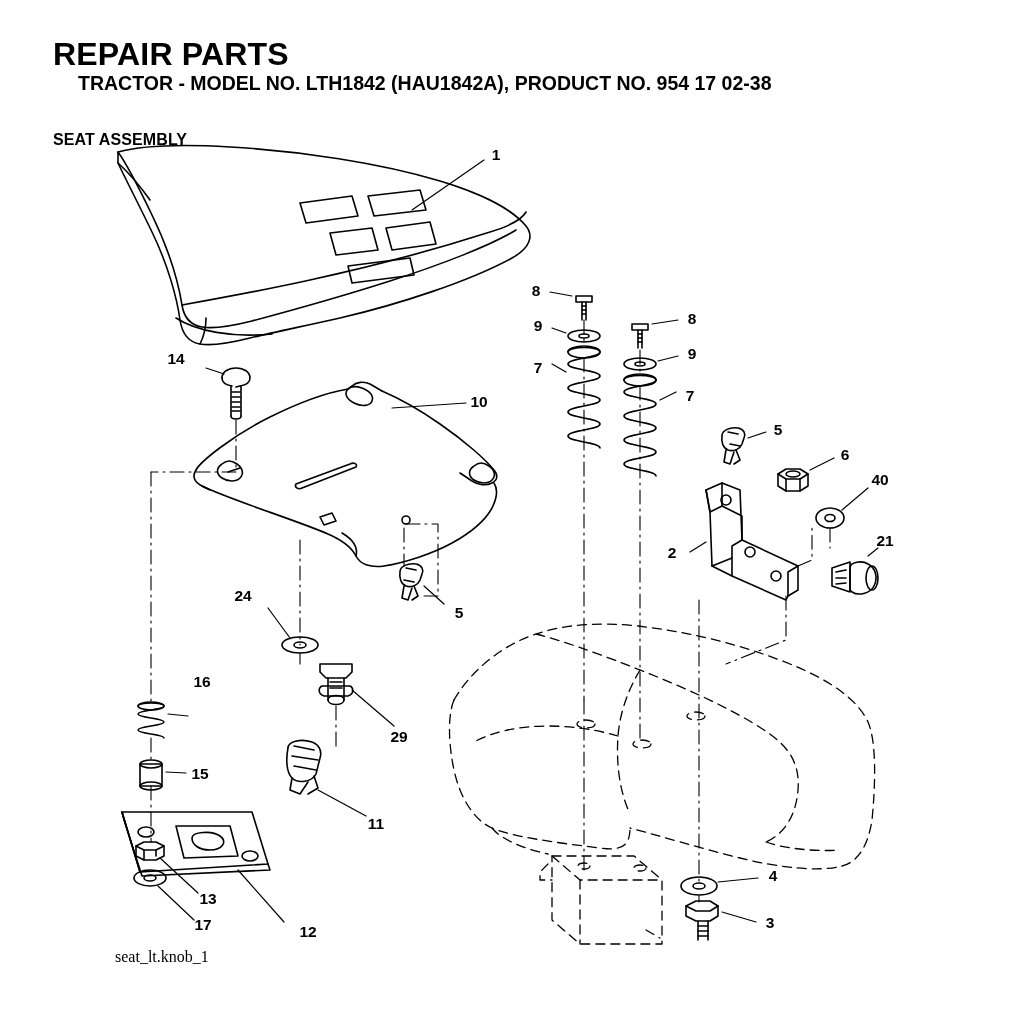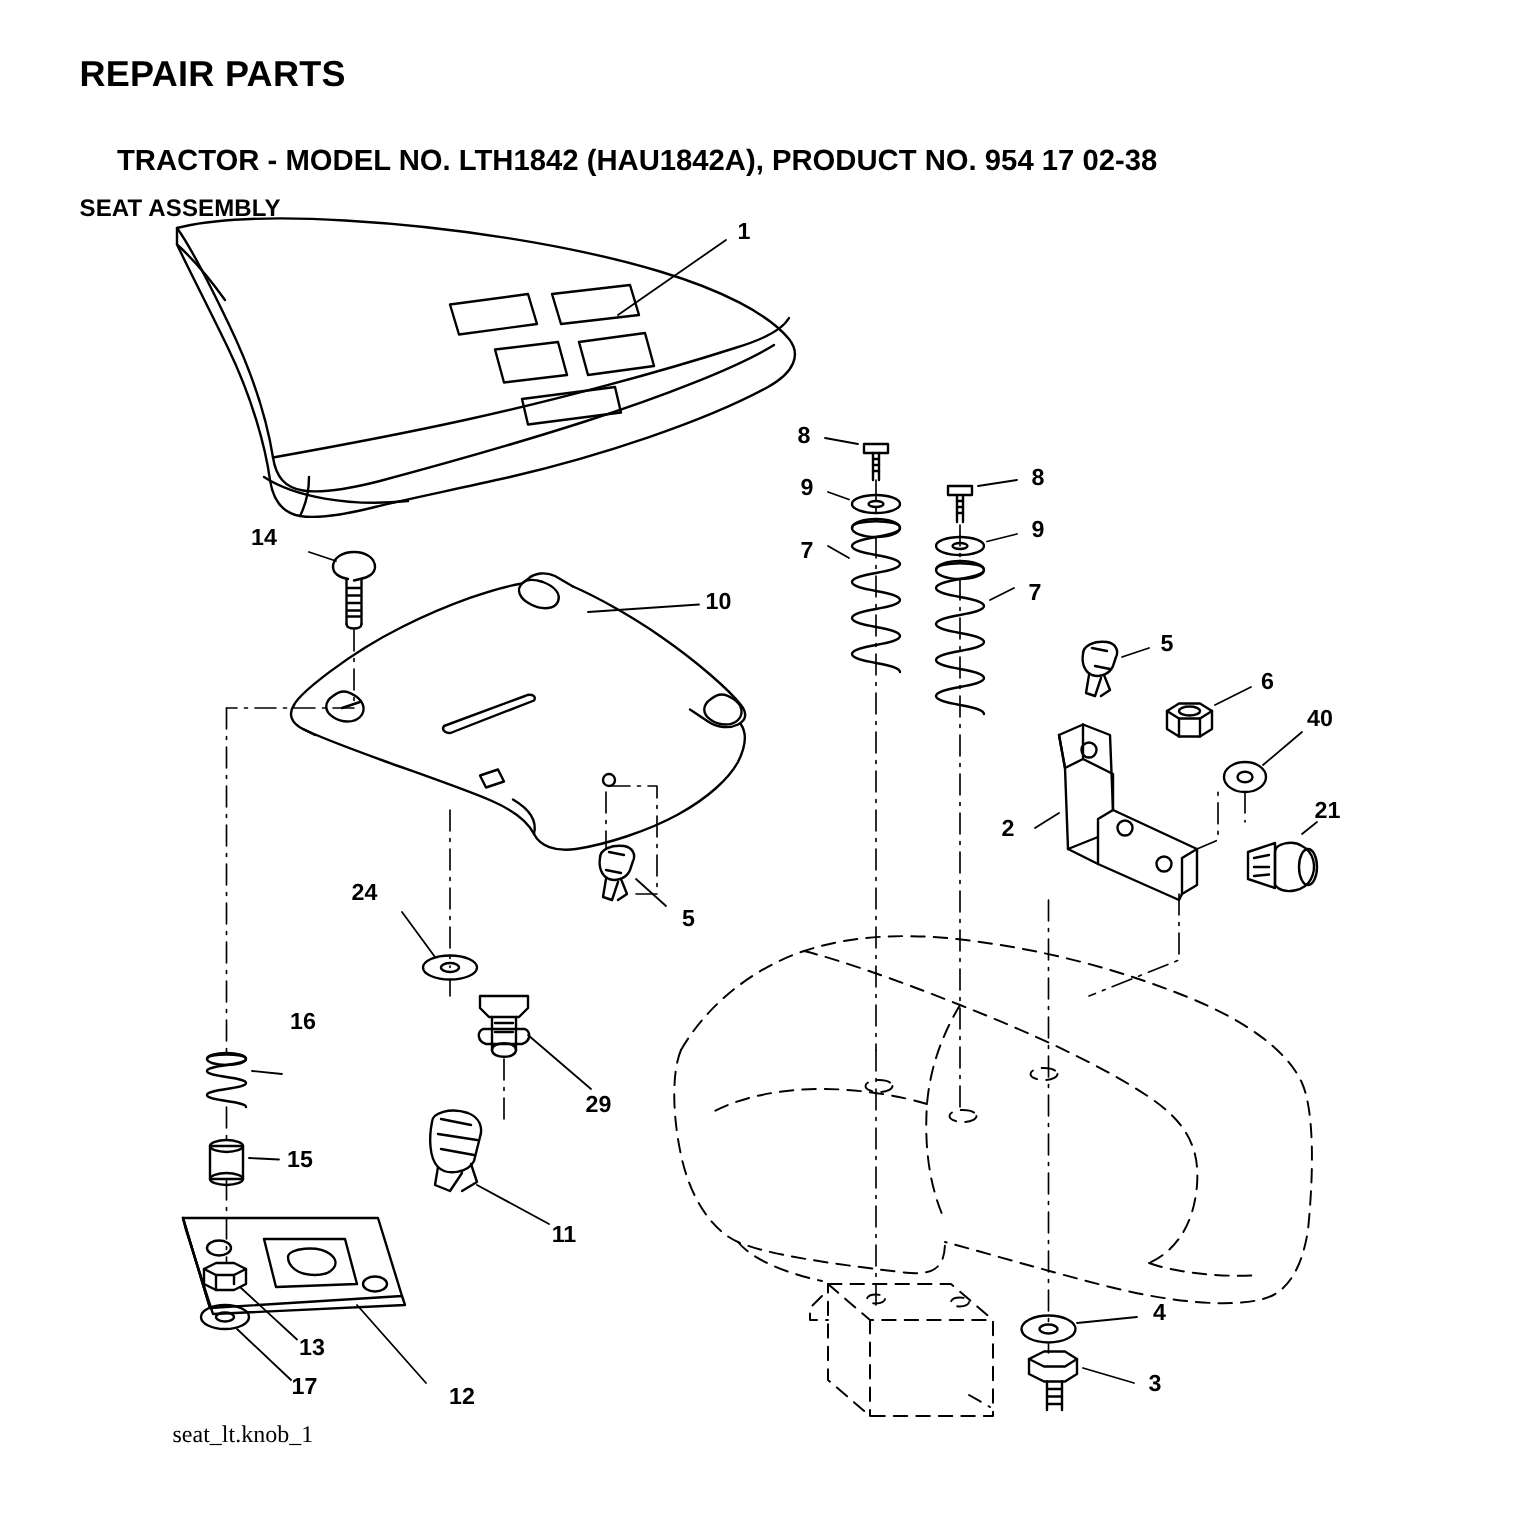--- a/index.html
+++ b/index.html
@@ -21,30 +21,29 @@
     width: 1024px;
     height: 1011px;
   }
   .hdr {
     position: absolute;
     white-space: nowrap;
   }
   #title-main {
     left: 53px;
     top: 36px;
-    font-size: 24px;
+    font-size: 32px;
     font-weight: bold;
     letter-spacing: 0.2px;
   }
   #title-model {
     left: 78px;
     top: 72px;
     font-size: 19.5px;
     font-weight: bold;
-    margin-top: 24px;
   }
   #title-section {
     left: 53px;
     top: 112px;
     font-size: 16px;
     font-weight: bold;
     letter-spacing: 0.1px;
     margin-top: 19px;
   }
   #footer-code {

